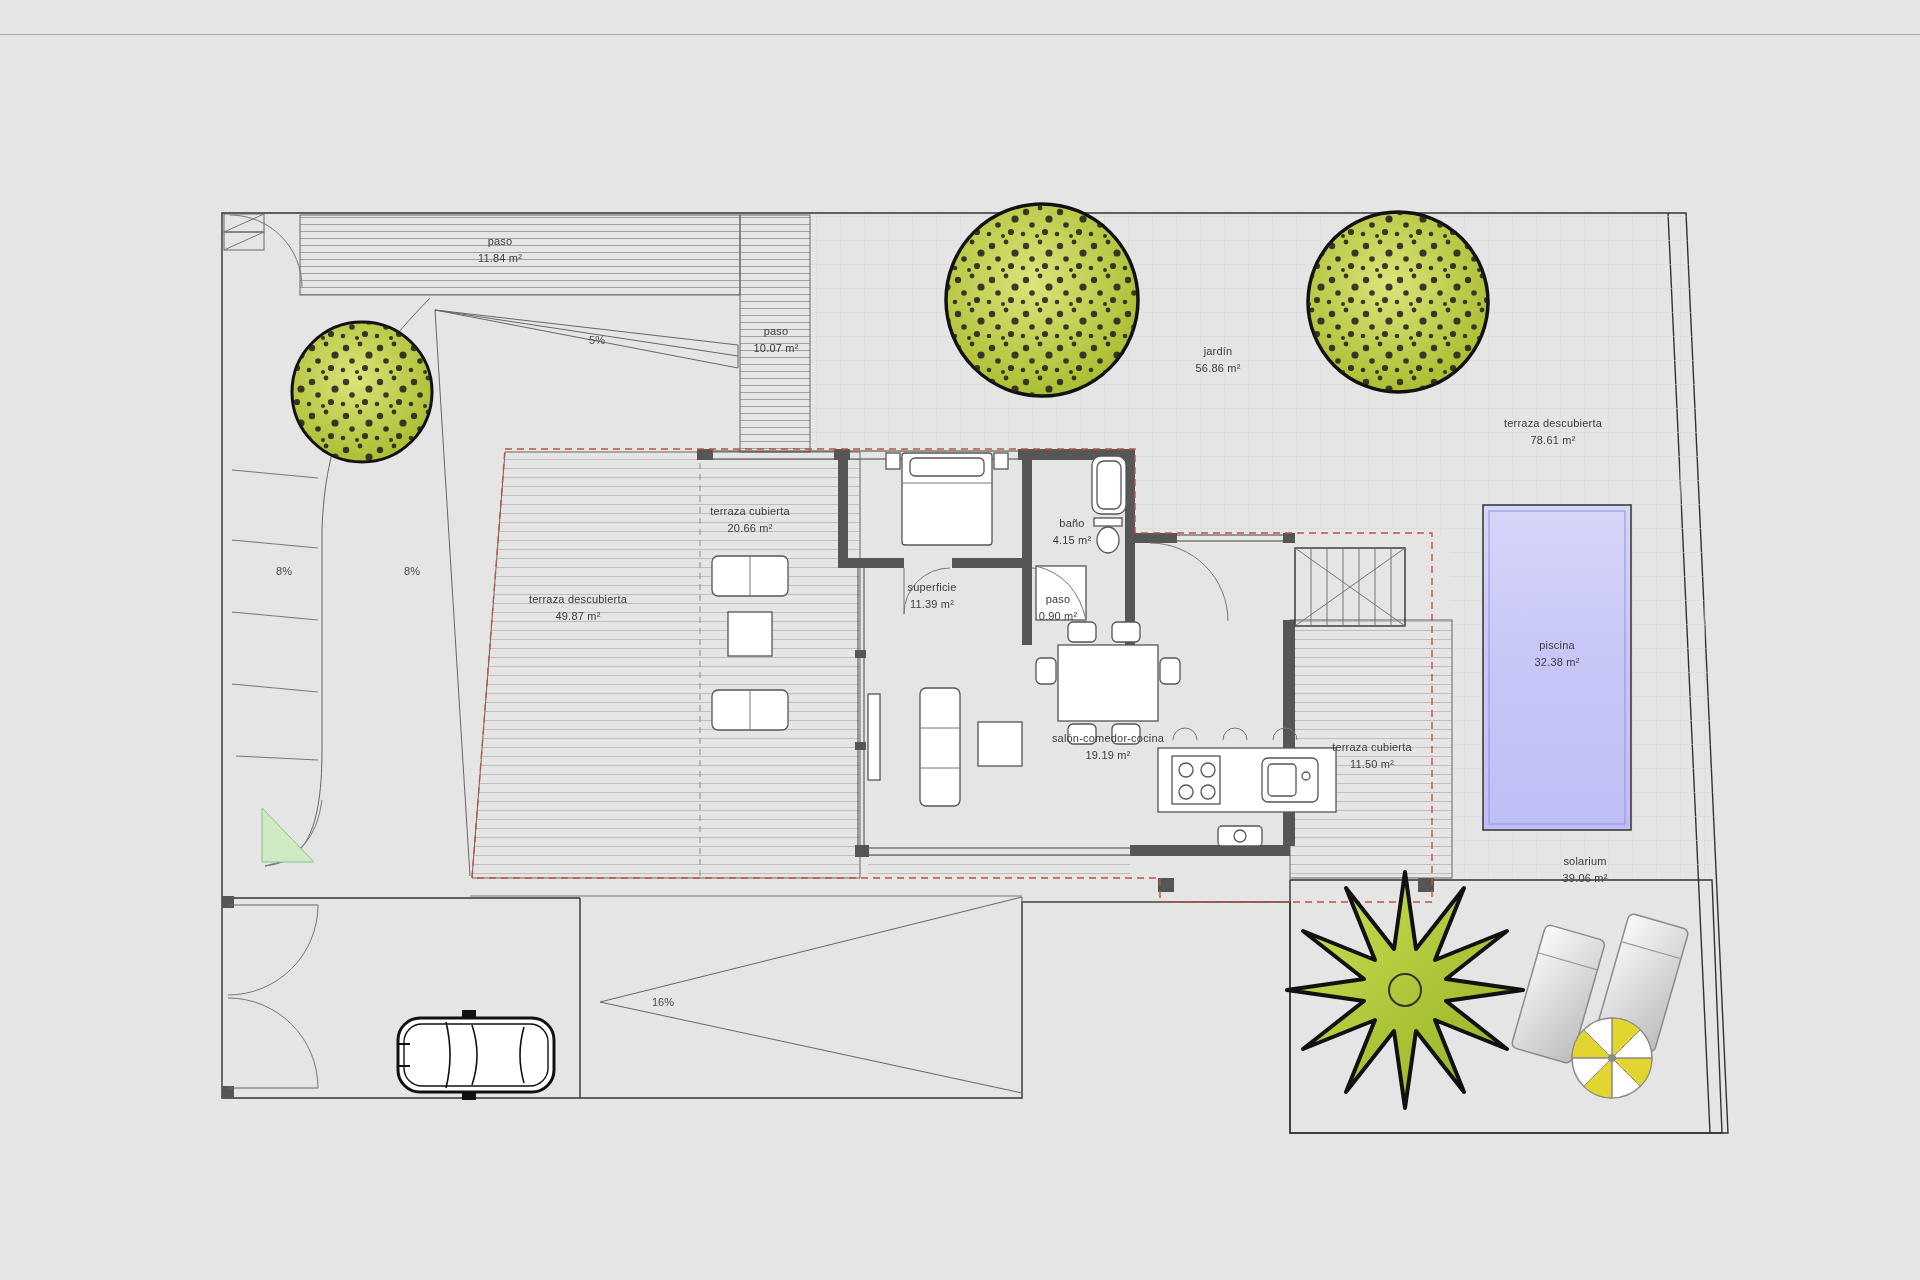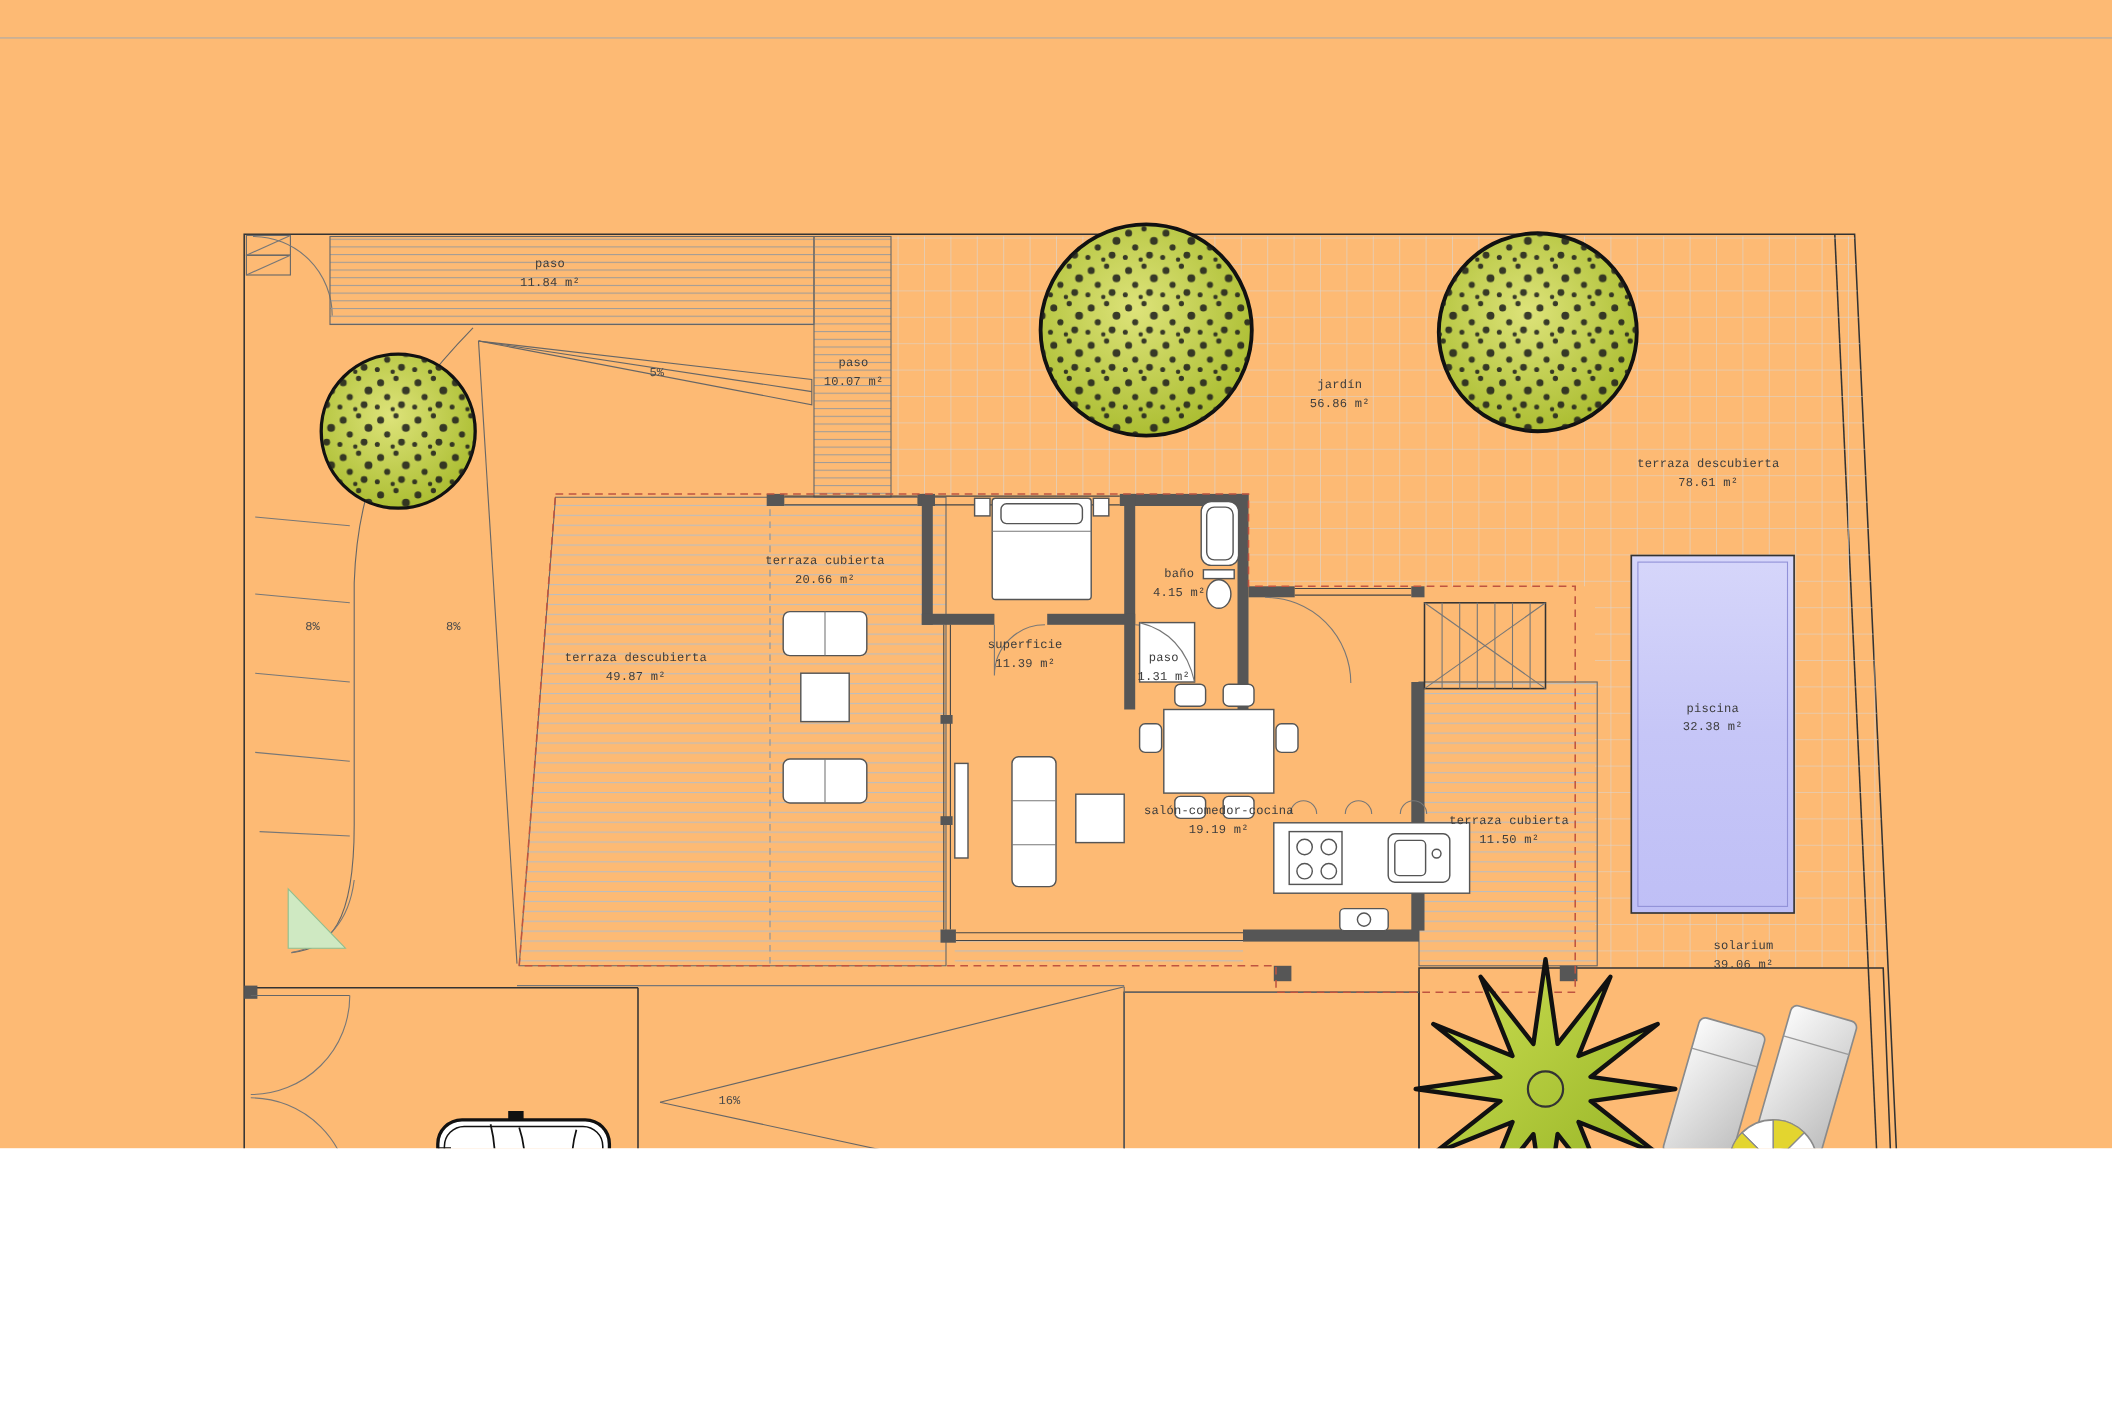--- a/index.html
+++ b/index.html
@@ -1,17 +1,17 @@
 <!DOCTYPE html>
 <html style="--wall: #565656; --dash_red: #bf5440; --pool_top: #d6d6fa; --pool_bottom: #bfbff6; --tree_light: #dde37a; --tree_dark: #a4b827; --grass: #cfe9c2; --parasol_yellow: #e3d52f;"><head>
 <meta charset="utf-8">
 <style>
   html,body{margin:0;padding:0;background:#fff;}
-  .page{position:relative;width:1920px;height:1044px;background:#fdba74;overflow:hidden;
-        font-family:Liberation Mono, monospace;}
+  .page{position:relative;width:1920px;height:1280px;background:#e5e5e5;overflow:hidden;
+        font-family:Liberation Sans, sans-serif;}
   .toprule{position:absolute;left:0;top:34px;width:1920px;height:1px;background:#aaa;}
   svg{position:absolute;left:0;top:0;}
   .thin{stroke:#333;stroke-width:1.4;fill:none;}
   .lt{stroke:#777;stroke-width:1;fill:none;}
   .edge{stroke:#666;stroke-width:1;fill:none;}
   .furn{stroke:#555;stroke-width:1.3;fill:#fff;}
   .wallf{fill:var(--wall,#565656);}
   .win{stroke:#444;stroke-width:1;fill:none;}
   .rdash{stroke:var(--dash_red,#bf5440);stroke-width:1.4;fill:none;stroke-dasharray:7 5;}
   .gdash{stroke:#999;stroke-width:1.2;fill:none;stroke-dasharray:6 5;}
@@ -327,21 +327,21 @@
   <div class="lbl" style="left:932px;top:596px">
     <span>superficie</span>
       <span>11.39 m²</span>
   </div>
   <div class="lbl" style="left:1072px;top:532px">
     <span>baño</span>
       <span>4.15 m²</span>
   </div>
   <div class="lbl" style="left:1058px;top:608px">
     <span>paso</span>
-      <span>1.31 m²</span>
+      <span>0.90 m²</span>
   </div>
   <div class="lbl" style="left:578px;top:608px">
     <span>terraza descubierta</span>
       <span>49.87 m²</span>
   </div>
   <div class="lbl" style="left:1108px;top:747px">
     <span>salón-comedor-cocina</span>
       <span>19.19 m²</span>
   </div>
   <div class="lbl" style="left:1372px;top:756px">

